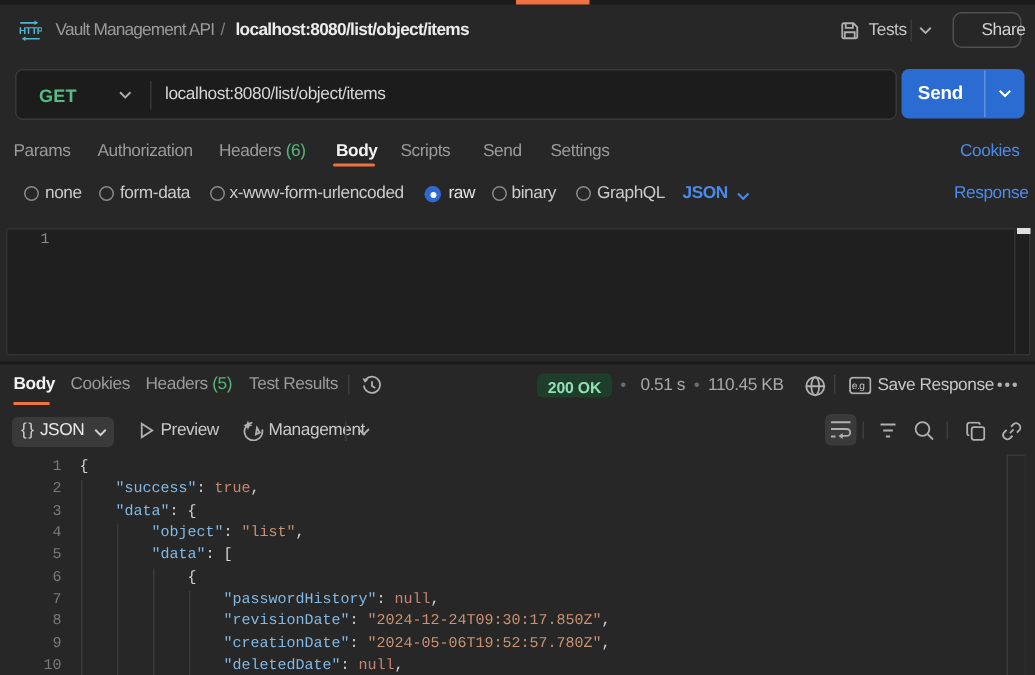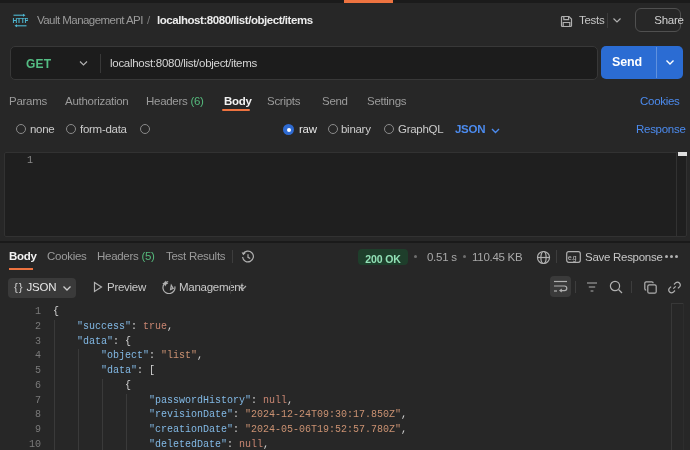--- a/index.html
+++ b/index.html
@@ -72,20 +72,21 @@
   <span class="abs" style="left:640px;color:#4c8bee;">Cookies</span>
 </div>
 <div class="abs" style="left:222px;top:109px;width:28px;height:2px;background:#ee7340;border-radius:1px;"></div>
 
 <div class="abs" style="left:0;top:118px;width:690px;height:22px;font-size:11.5px;color:#cbcbcb;padding-left:12px;">
   <span class="abs rad" style="left:16px;top:6px;"></span>
     <span class="abs" style="left:30px;top:5px;">none</span>
   <span class="abs rad" style="left:66px;top:6px;"></span>
     <span class="abs" style="left:80px;top:5px;">form-data</span>
   <span class="abs rad" style="left:140px;top:6px;"></span>
+    <span class="abs" style="left:153px;top:5px;">x-www-form-urlencoded</span>
   <span class="abs radsel" style="left:283px;top:6px;"></span>
     <span class="abs" style="left:299px;top:5px;color:#e6e6e6;">raw</span>
   <span class="abs rad" style="left:328px;top:6px;"></span>
     <span class="abs" style="left:341px;top:5px;">binary</span>
   <span class="abs rad" style="left:384px;top:6px;"></span>
     <span class="abs" style="left:398px;top:5px;">GraphQL</span>
   <span class="abs" style="left:455px;top:5px;color:#4c8bee;font-weight:600;">JSON</span>
   <svg class="abs" style="left:490px;top:9px;" width="11" height="9" viewBox="0 0 11 9">
       <path d="M2 2 L5.5 5.5 L9 2" stroke="#4c8bee" stroke-width="1.4" fill="none"></path>
     </svg>

